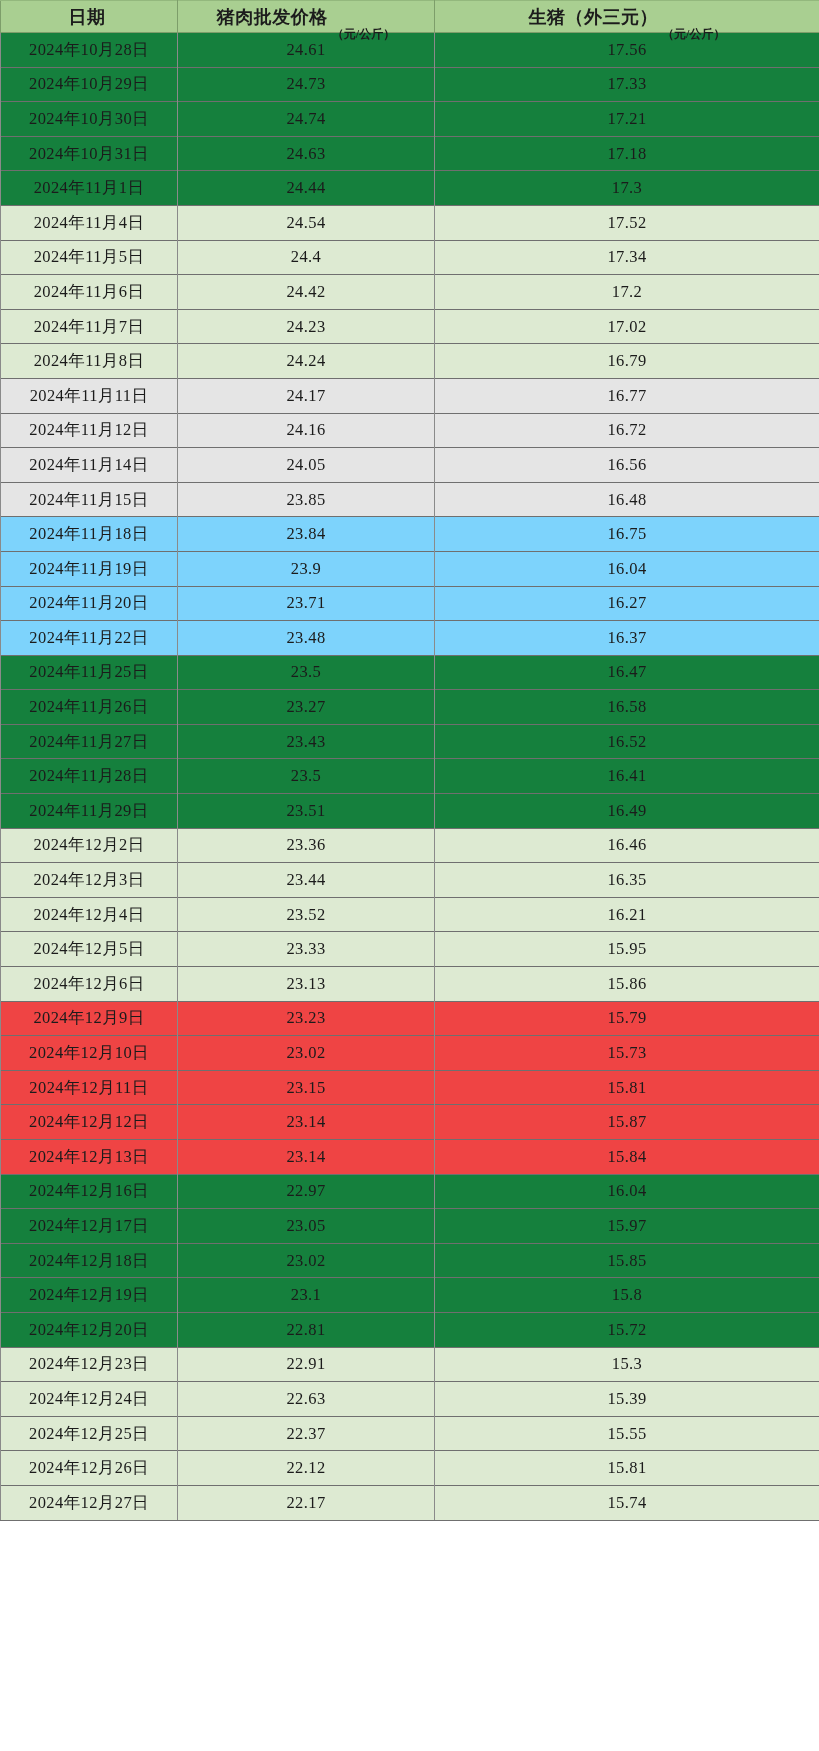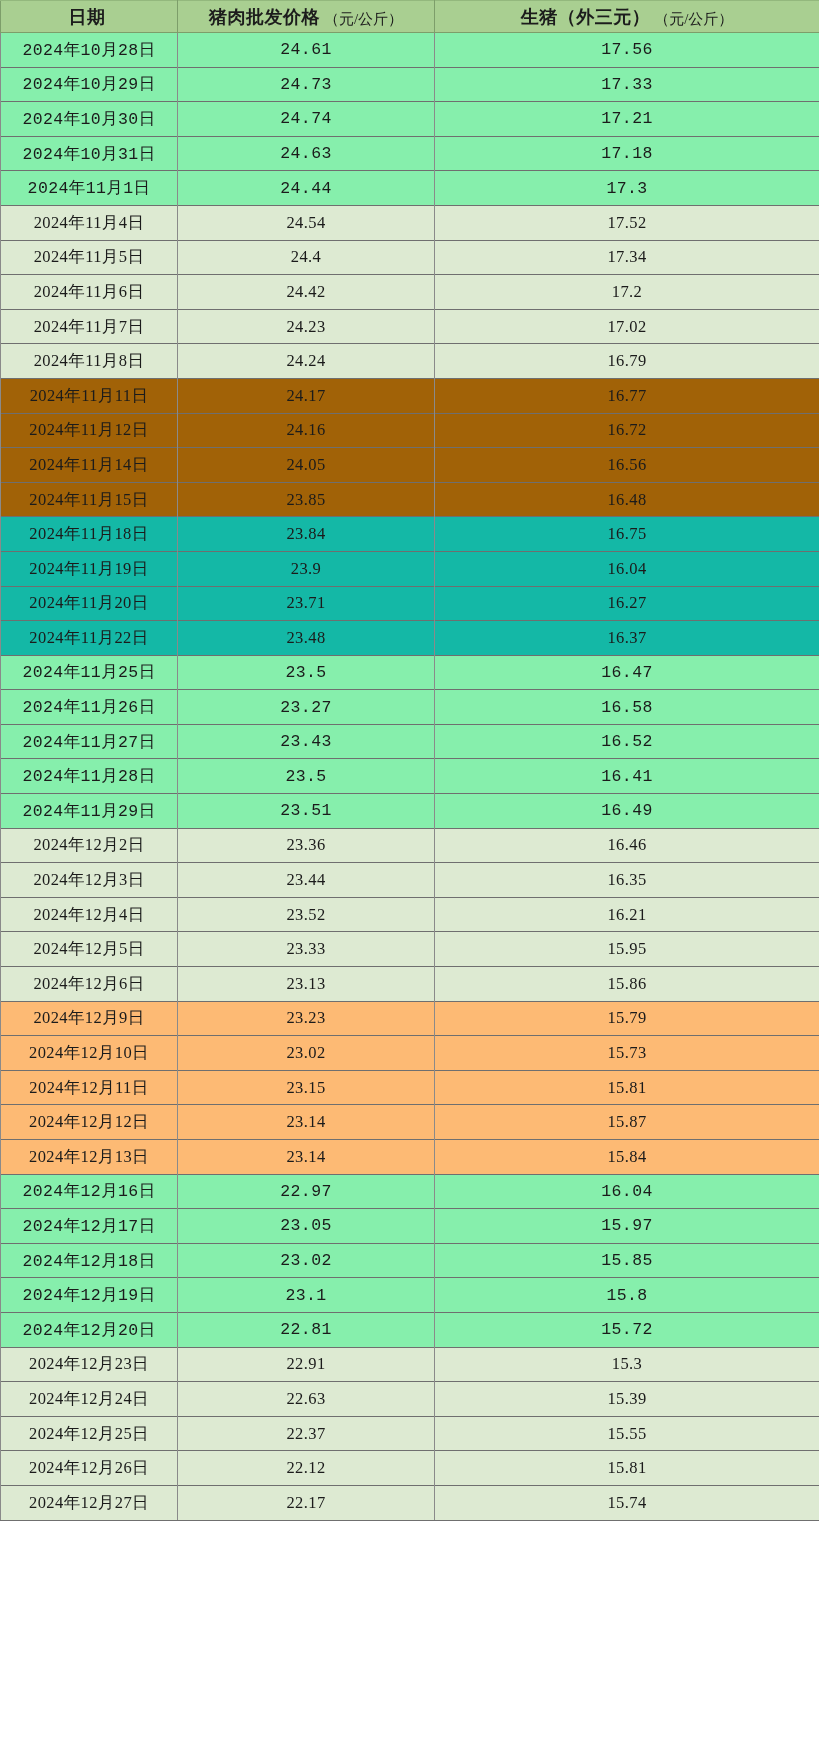--- a/index.html
+++ b/index.html
@@ -31,25 +31,25 @@
     vertical-align: middle;
     font-weight: bold;
     color: #1c1c1c;
     white-space: nowrap;
   }
   .hdr-main {
     font-size: 18px;
     letter-spacing: 0.5px;
   }
   .hdr-unit {
-    font-size: 15px;
-    font-weight: normal;
+    font-size: 12px;
+    font-weight: bold;
     margin-left: 4px;
     position: relative;
-    top: 1px;
+    top: 15px;
   }
 
   #price-table tbody td {
     height: 33.6px;
     padding: 0;
     text-align: center;
     vertical-align: middle;
     font-size: 16.5px;
     color: #1b1b1b;
     border-left: 1px solid #8a8a8a;
@@ -60,25 +60,25 @@
     letter-spacing: 0.4px;
   }
   #price-table tbody tr:last-child td {
     border-bottom: 1px solid #6f6f6f;
   }
   #price-table tbody td.date-cell {
     border-left: 1px solid #8a8a8a;
   }
 
   
-  tr.g-pink  td { background: #86efac; font-family: Liberation Mono, monospace; }
+  tr.g-pink  td { background: #15803d; }
   tr.g-green td { background: #ddead2; margin-top: 48px; }
-  tr.g-yellow td { background: #a16207; }
-  tr.g-blue  td { background: #14b8a6; margin-top: 36px; }
-  tr.g-lblue td { background: #fdba74; }
+  tr.g-yellow td { background: #e5e5e5; }
+  tr.g-blue  td { background: #7dd3fc; margin-top: 36px; }
+  tr.g-lblue td { background: #ef4444; }
 </style>
 </head>
 <body>
 
 <table id="price-table">
   <colgroup>
     <col class="c-date">
     <col class="c-pork">
     <col class="c-hog">
   </colgroup>

